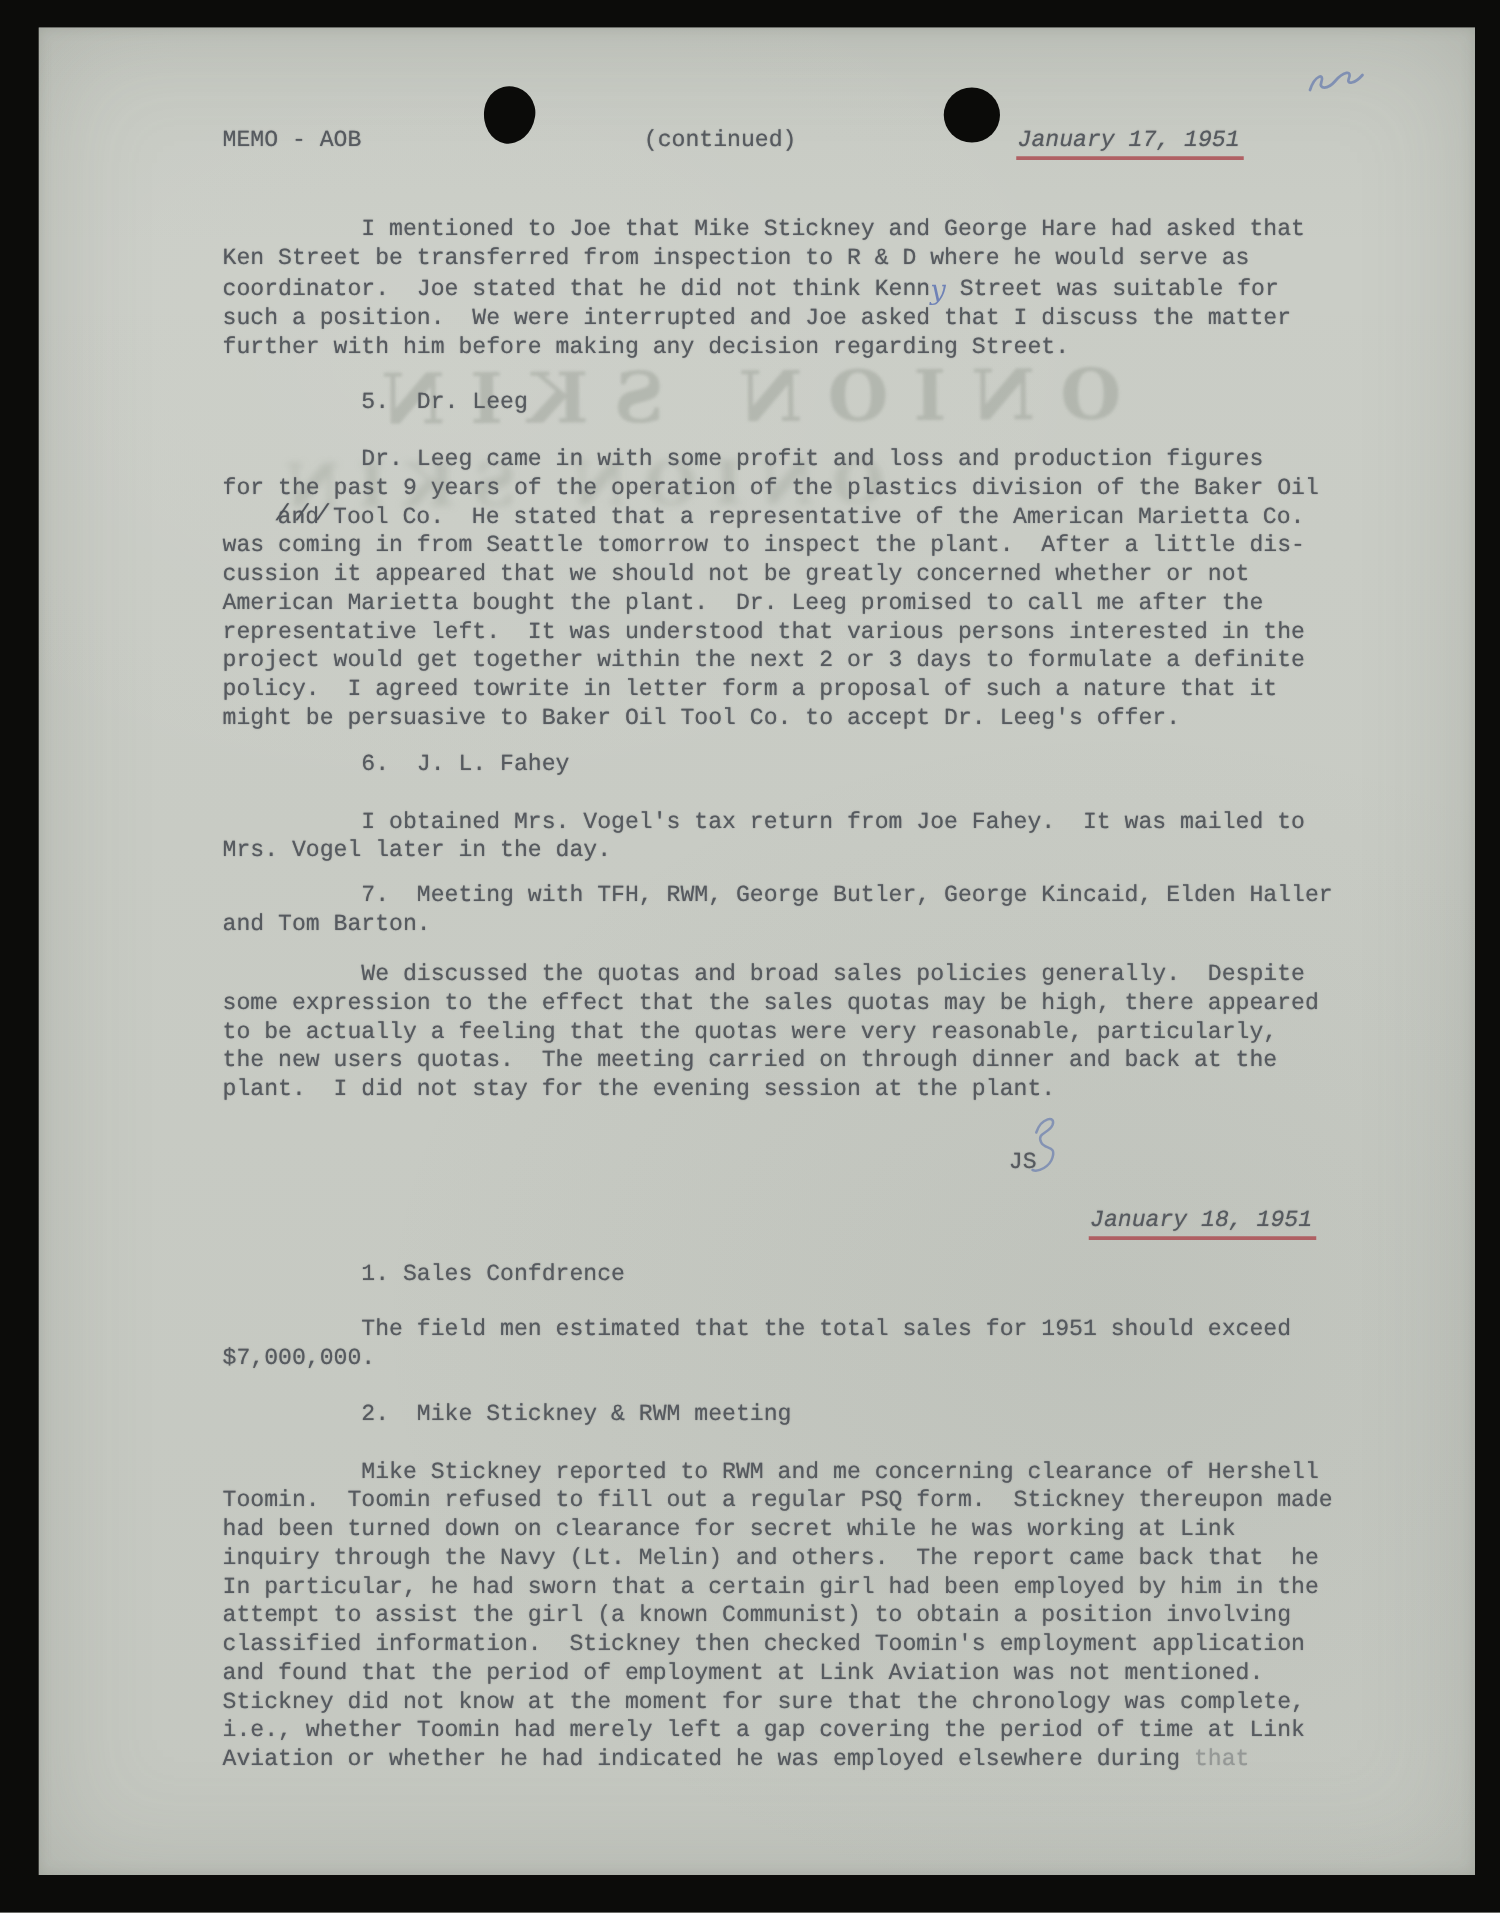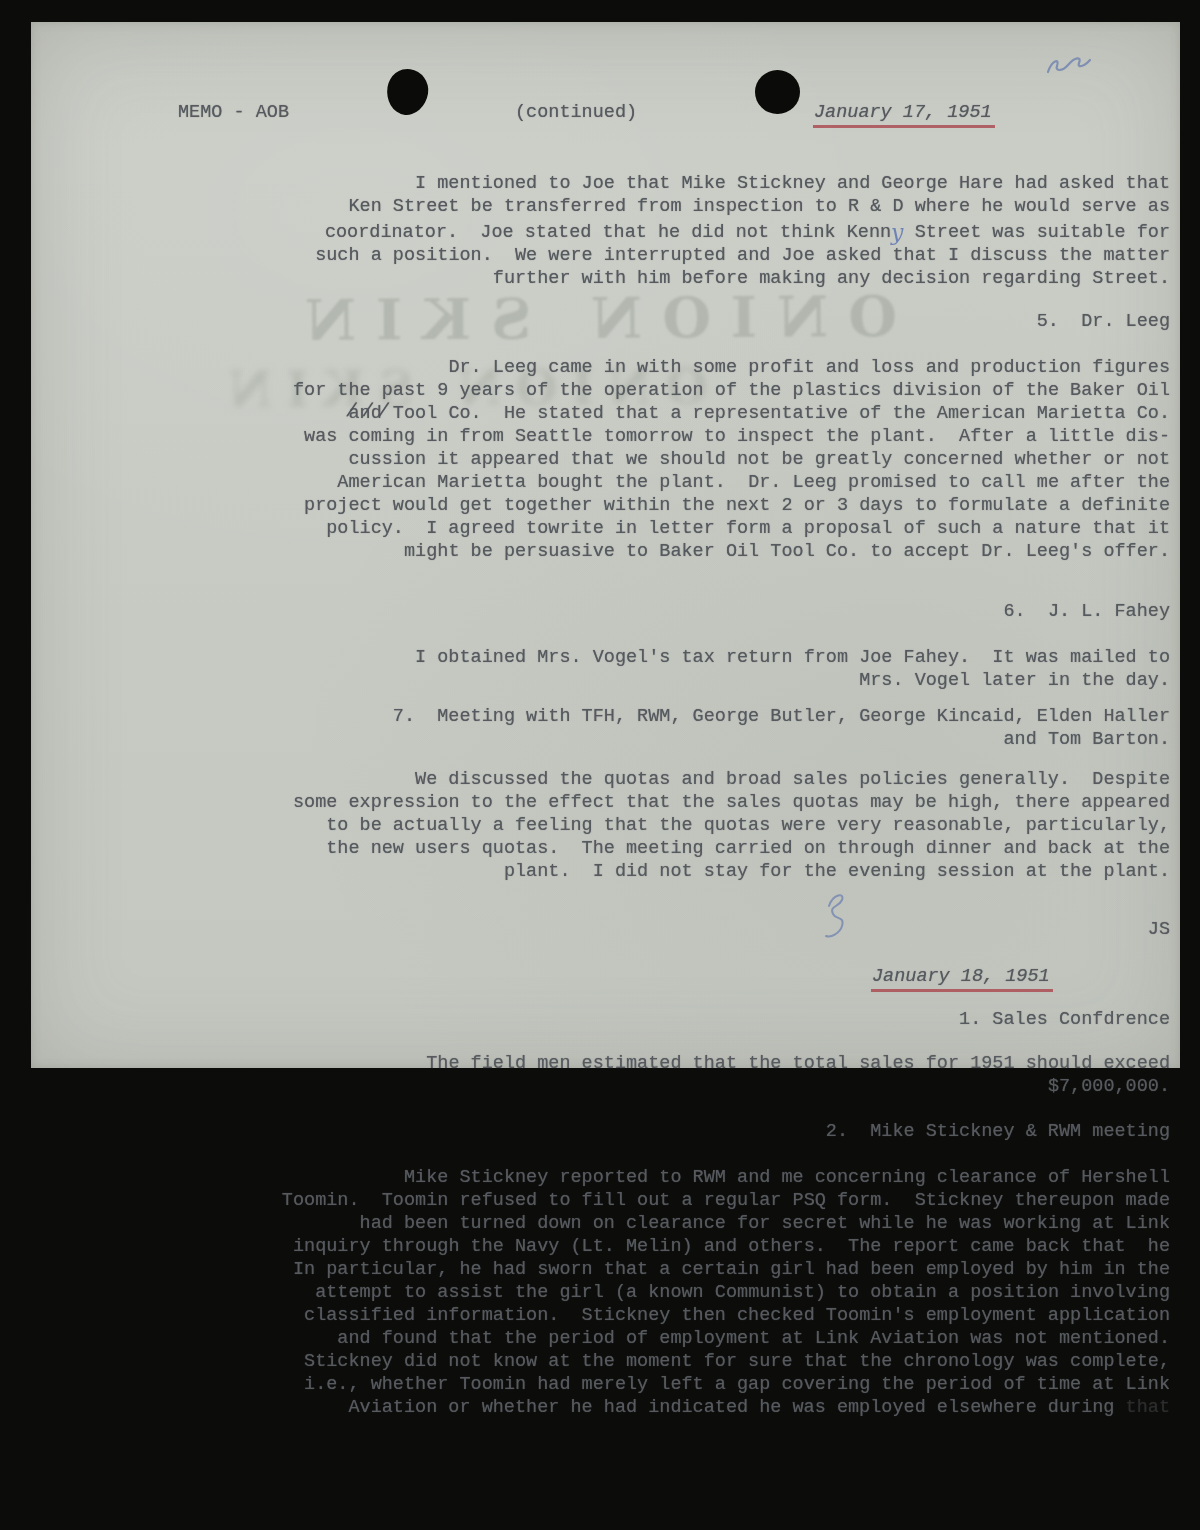--- a/index.html
+++ b/index.html
@@ -4,35 +4,35 @@
 <style>
   html,body { margin:0; padding:0; }
   body {
     width:1200px; height:1530px;
     background:#0c0c0a;
     position:relative;
     font-family:"Liberation Mono", monospace;
     overflow:hidden;
   }
   .paper {
-    position:absolute; left:31px; top:22px; width:1149px; height:1046px;
+    position:absolute; left:31px; top:22px; width:1149px; height:1478px;
     background:#cacdc6;
     background-image:
       radial-gradient(ellipse 900px 600px at 28% 18%, rgba(255,255,255,0.06), rgba(255,255,255,0) 65%),
       radial-gradient(ellipse 1000px 800px at 75% 70%, rgba(96,104,96,0.07), rgba(96,104,96,0) 60%),
       linear-gradient(180deg, rgba(120,126,118,0.05), rgba(120,126,118,0) 12%, rgba(110,116,108,0.06) 96%);
     box-shadow: inset 0 0 90px rgba(95,100,90,0.22), inset 0 0 10px rgba(110,115,105,0.25);
   }
   .content {
     position:absolute; inset:0;
     color:#565a5f;
     font-size:18.5px; line-height:23px;
   }
   .block { position:absolute; left:147px; right:10px; }
-  .line { white-space:pre; text-shadow:0 0 1px rgba(86,90,95,0.75);text-align:right; }
+  .line { white-space:pre; text-shadow:0 0 1px rgba(86,90,95,0.75); }
   .hdr-item { position:absolute; top:0; white-space:pre; text-shadow:0 0 1px rgba(86,90,95,0.75); }
   #hdr { top:79px; height:23px; }
   #hdr .at-left   { left:0; }
   #hdr .at-center { left:337px; }
   #hdr .at-date   { left:635px; }
   #p1  { top:150px; }
   #h5  { top:288px; }
   #p2  { top:334px; }
   #h6  { top:578px; }
   #p3  { top:624px; }
@@ -134,20 +134,21 @@
       <div class="line">          5.  Dr. Leeg</div>
     </div>
 
     <div class="block" id="p2">
       <div class="line">          Dr. Leeg came in with some profit and loss and production figures</div>
       <div class="line">for the past 9 years of the operation of the plastics division of the Baker Oil</div>
       <div class="line"><span class="struck"><span>and</span><span class="marks">///</span></span><span> Tool Co.  He stated that a representative of the American Marietta Co.</span></div>
       <div class="line">was coming in from Seattle tomorrow to inspect the plant.  After a little dis-</div>
       <div class="line">cussion it appeared that we should not be greatly concerned whether or not</div>
       <div class="line">American Marietta bought the plant.  Dr. Leeg promised to call me after the</div>
+      <div class="line">representative left.  It was understood that various persons interested in the</div>
       <div class="line">project would get together within the next 2 or 3 days to formulate a definite</div>
       <div class="line">policy.  I agreed towrite in letter form a proposal of such a nature that it</div>
       <div class="line">might be persuasive to Baker Oil Tool Co. to accept Dr. Leeg's offer.</div>
     </div>
 
     <div class="block" id="h6">
       <div class="line">          6.  J. L. Fahey</div>
     </div>
 
     <div class="block" id="p3">

